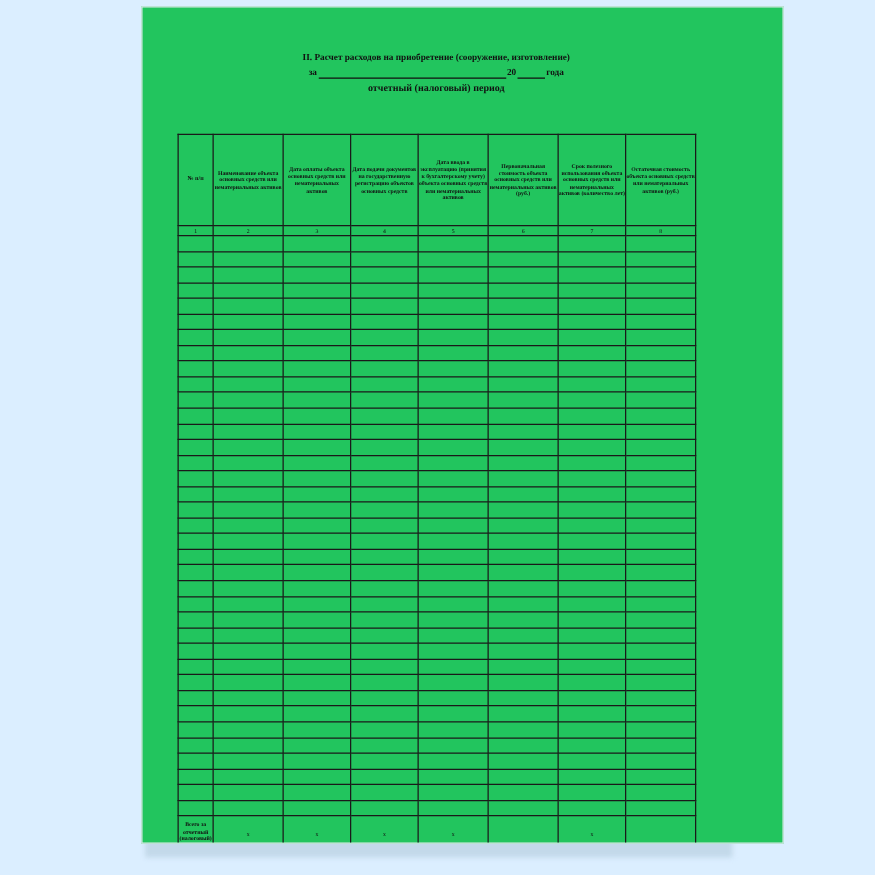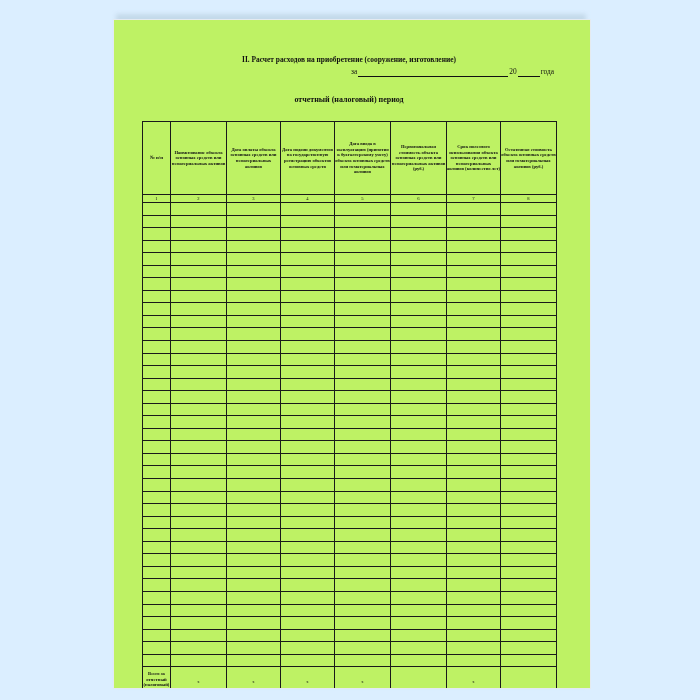--- a/index.html
+++ b/index.html
@@ -23,24 +23,24 @@
     left: 116px;
     top: 14px;
     width: 470px;
     height: 672px;
     background: #c3d9ea;
     filter: blur(2px);
   }
   .page {
     position: absolute;
     left: 113px;
-    top: 19px;
-    width: 478px;
+    top: 5px;
+    width: 514px;
     height: 670px;
-    background: #bef264;
+    background: #22c55e;
     box-sizing: border-box;
     border: 1px solid #e4eaf0;
     overflow: hidden;
   }
   .sheet-inner {
     position: absolute;
     left: 0;
     top: 0;
     width: 470px;
     height: 670px;
@@ -50,42 +50,41 @@
     left: 30px;
     top: 34px;
     width: 410px;
     text-align: center;
     font-size: 7.4px;
     font-weight: bold;
     line-height: 11.5px;
     color: #111;
   }
   .doc-head .line3 {
-    font-weight: normal;
+    font-weight: bold;
     letter-spacing: 0;
-    text-align: right;
   }
   .doc-head .line3 .blank {
     display: inline-block;
     border-bottom: 1px solid #111;
     width: 150px;
     height: 8px;
     margin: 0 1px;
     vertical-align: bottom;
   }
   .doc-head .line3 .blank-sm {
     display: inline-block;
     border-bottom: 1px solid #111;
     width: 22px;
     height: 8px;
     margin: 0 1px;
     vertical-align: bottom;
   }
   .doc-head .line4 {
-    margin-top: 17px;
+    margin-top: 2px;
     font-size: 8px;
   }
 
   table.grid {
     position: absolute;
     left: 28px;
     top: 101px;
     width: 414px;
     border-collapse: collapse;
     table-layout: fixed;

